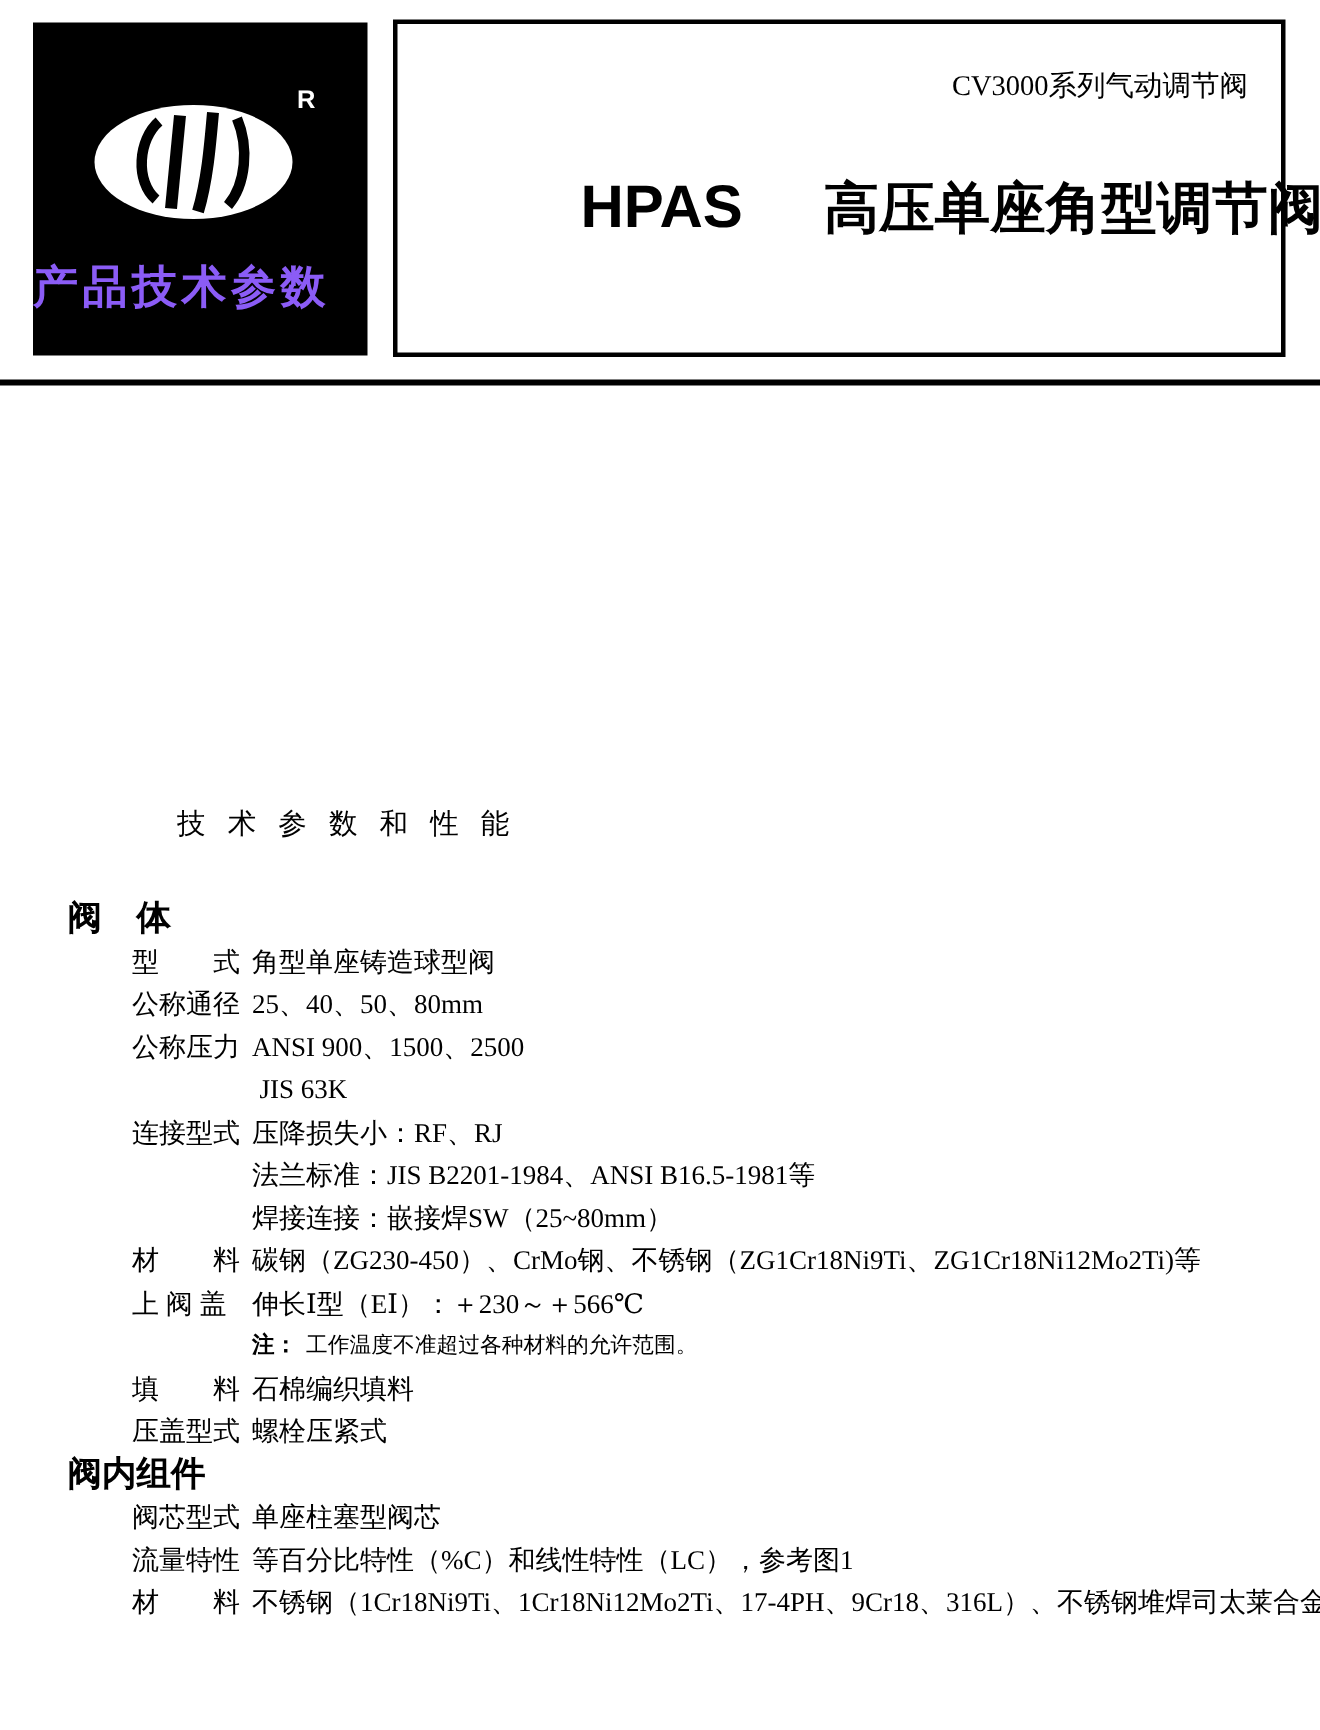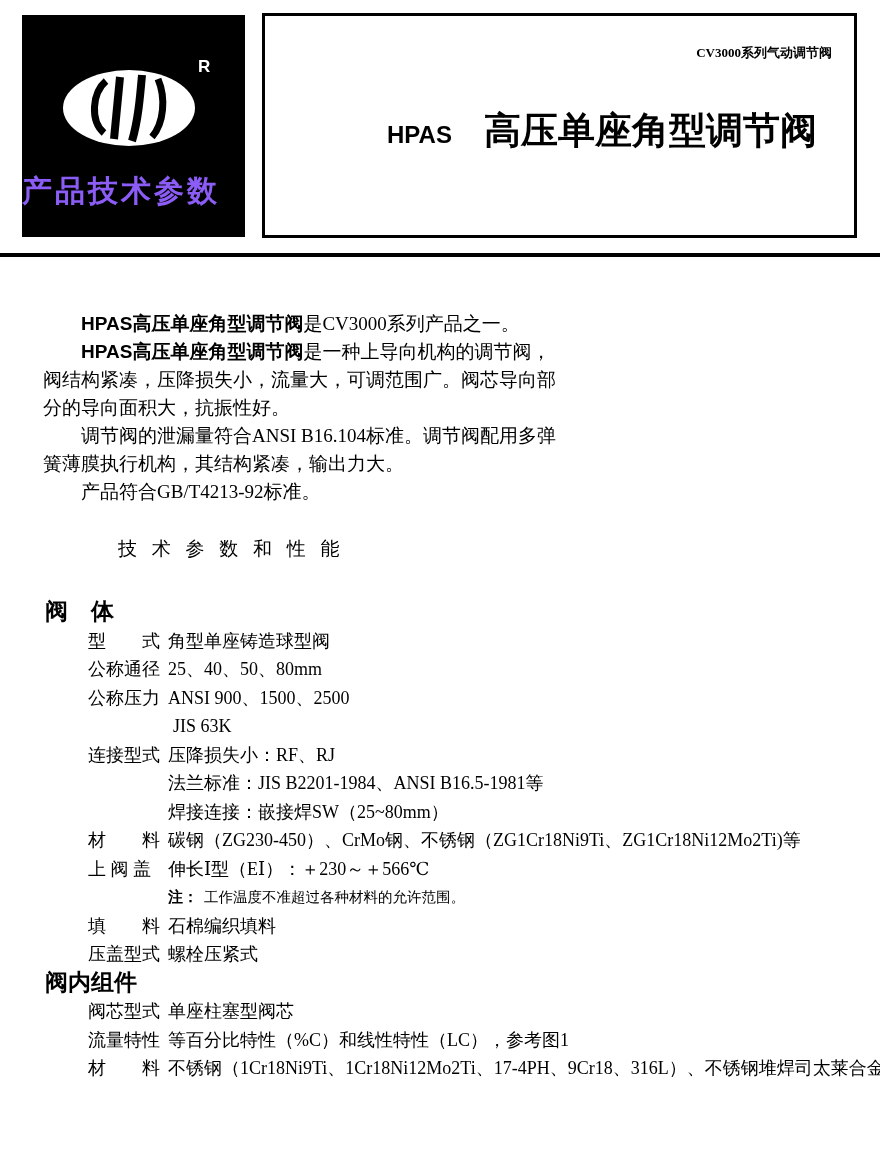--- a/index.html
+++ b/index.html
@@ -10,23 +10,23 @@
   
   .logo-box{position:absolute;left:22px;top:15px;width:223px;height:222px;background:#000;}
   .logo-mark{position:absolute;left:32px;top:38px;}
   .logo-r{position:absolute;left:176px;top:42px;color:#fff;
     font-family:"Liberation Sans","DejaVu Sans",sans-serif;font-size:17px;font-weight:bold;}
   .logo-caption{position:absolute;left:0;right:0;top:156px;text-align:left;color:#8b5cf6;
     font-family:"Liberation Sans","DejaVu Sans",sans-serif;font-size:30px;font-weight:bold;letter-spacing:3px;}
   
   .title-box{position:absolute;left:262px;top:13px;width:595px;height:225px;
     border:3px solid #000;box-sizing:border-box;}
-  .series{margin-top:28px;padding-right:22px;text-align:right;font-size:13px;font-weight:bold;}
+  .series{margin-top:28px;padding-right:22px;text-align:right;font-size:19px;font-weight:normal;}
   .main-title{margin-top:44px;padding-left:122px;font-size:37px;font-weight:bold;white-space:nowrap;}
-  .model{font-family:"Liberation Sans","DejaVu Sans",sans-serif;font-weight:bold;font-size:24px;margin-right:32px;}
+  .model{font-family:"Liberation Sans","DejaVu Sans",sans-serif;font-weight:bold;font-size:40px;margin-right:54px;}
   .rule{position:absolute;left:0;top:253px;width:880px;height:4px;background:#000;}
   
   .intro{position:absolute;left:43px;top:310px;width:524px;font-size:19px;line-height:28px;}
   .intro p{margin:0;text-indent:38px;}
   .b{font-weight:bold;}
   .model-inline{font-family:"Liberation Sans","DejaVu Sans",sans-serif;font-weight:bold;}
   
   .heading{position:absolute;left:118px;top:536px;font-size:19px;font-weight:normal;letter-spacing:5px;white-space:pre;}
   
   .specs{position:absolute;left:0;top:598px;width:880px;font-size:18px;line-height:28.5px;}
@@ -59,26 +59,20 @@
 
   <div class="title-box">
     <div class="series">CV3000系列气动调节阀</div>
     <div class="main-title">
       <span class="model">HPAS</span><span>高压单座角型调节阀</span>
     </div>
   </div>
 
   <div class="rule"></div>
 
-  <div class="intro">
-    <p><span class="b model-inline">HPAS高压单座角型调节阀</span><span>是CV3000系列产品之一。</span></p>
-    <p><span class="b model-inline">HPAS高压单座角型调节阀</span><span>是一种上导向机构的调节阀，阀结构紧凑，压降损失小，流量大，可调范围广。阀芯导向部分的导向面积大，抗振性好。</span></p>
-    <p>调节阀的泄漏量符合ANSI B16.104标准。调节阀配用多弹簧薄膜执行机构，其结构紧凑，输出力大。</p>
-    <p>产品符合GB/T4213-92标准。</p>
-  </div>
 
   <div class="heading">技 术 参 数 和 性 能</div>
 
   <div class="specs">
 
     <div class="sec-h">阀　体</div>
 
     <div class="row">
       <div class="lbl">型　　式</div>
       <div class="val">

